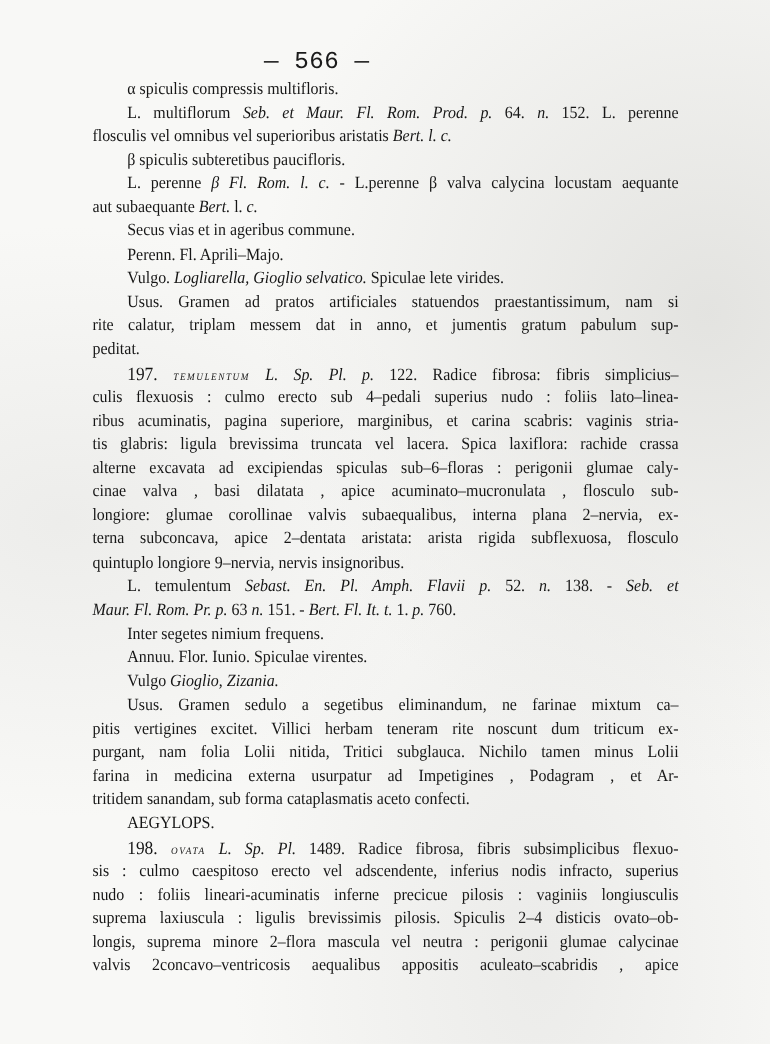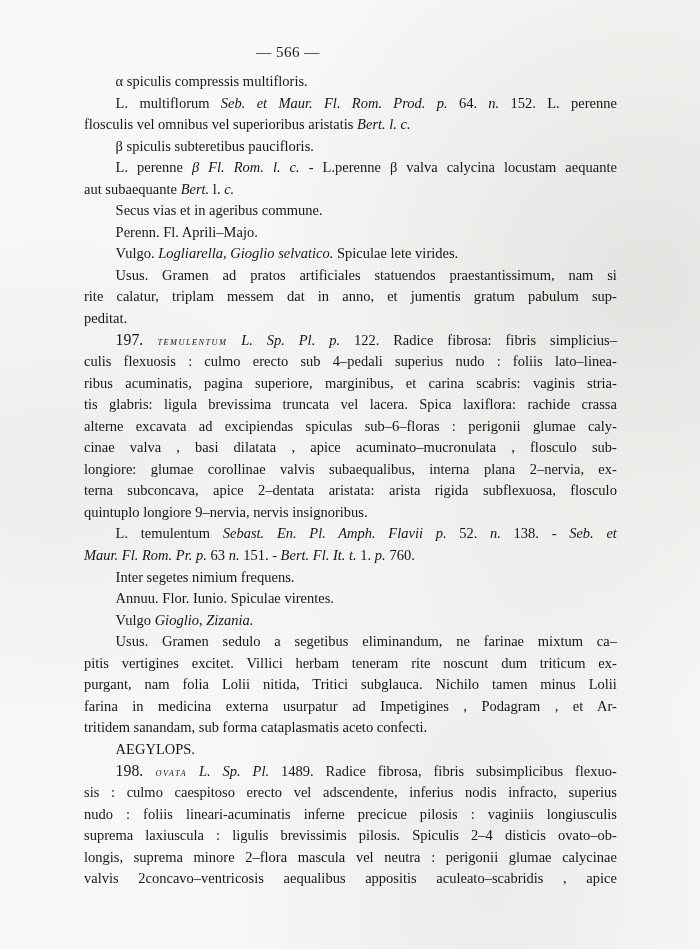--- a/index.html
+++ b/index.html
@@ -23,22 +23,22 @@
         radial-gradient(ellipse at 8% 50%, rgba(232,232,230,0.7) 0%, rgba(245,245,243,0) 40%),
         radial-gradient(ellipse at 70% 92%, rgba(230,230,228,0.7) 0%, rgba(245,245,243,0) 40%),
         #f8f8f6;
     }
     .page-number {
       position: absolute;
       top: 44px;
       left: 0;
       width: 576px;
       text-align: center;
-      font-family: Liberation Serif, serif;
-      font-size: 15px;
+      font-family: Liberation Mono, monospace;
+      font-size: 22px;
       color: #1a1a1a;
       letter-spacing: 0.5px;
     }
     .body-text {
       position: absolute;
       left: 84px;
       top: 70px;
       width: 533px;
       font-family: "Liberation Serif", "DejaVu Serif", serif;
       font-size: 15.6px;

